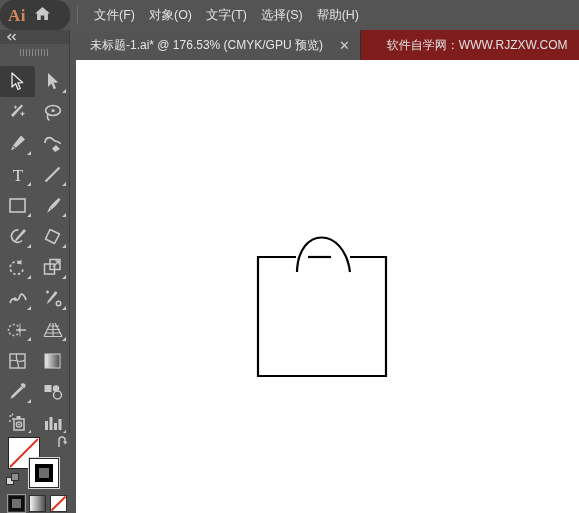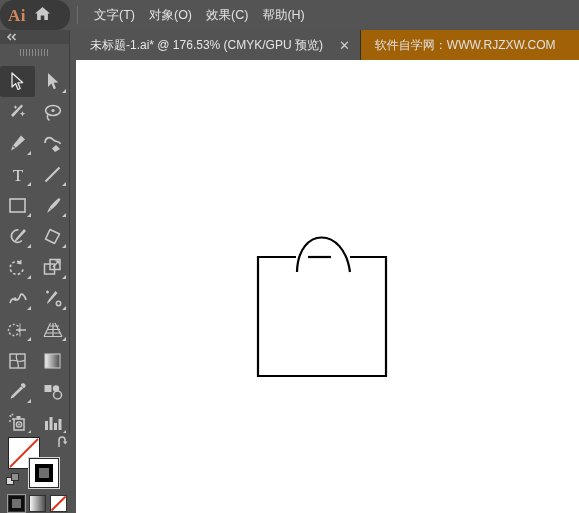--- a/index.html
+++ b/index.html
@@ -33,34 +33,34 @@
   }
   .menu-items { display: flex; align-items: center; height: 30px; }
   .menu-item {
     color: #e2e2e2; font-size: 12.5px; padding: 0 7px; line-height: 30px;
     white-space: nowrap; cursor: default;
   }
 
   
   .tabbar {
     position: absolute; left: 76px; top: 30px; width: 503px; height: 30px;
-    background: #a16207; display: flex; align-items: stretch;
+    background: #7f1d1d; display: flex; align-items: stretch;
   }
   .doc-tab {
     background: #535353; display: flex; align-items: center;
     padding: 0 8px 0 14px; gap: 14px; border-right: 1px solid #2f2f2f;
   }
   .doc-tab-title { color: #e6e6e6; font-size: 12px; white-space: nowrap; }
   .doc-tab-close {
     color: #cfcfcf; font-size: 13px; line-height: 1; cursor: pointer;
     padding: 0 2px;
   }
   .watermark {
     color: #e0e0e0; font-size: 12px; display: flex; align-items: center;
-    padding-left: 14px; white-space: nowrap;
+    padding-left: 26px; white-space: nowrap;
   }
 
   
   .toolpanel {
     position: absolute; left: 0; top: 30px; width: 70px; height: 483px;
     background: #535353; border-right: 1px solid #3f3f3f;
   }
   .tp-collapse {
     height: 14px; background: #484848; display: flex; align-items: center;
     padding-left: 6px; cursor: pointer;
@@ -147,23 +147,24 @@
     <div class="logo-zone">
       <span class="ai-logo">Ai</span>
       <span class="home-icon">
         <svg width="17" height="15" viewBox="0 0 17 15">
           <path d="M8.5 1 L16 7.4 L13.9 7.4 L13.9 14 L10.3 14 L10.3 9.4 L6.7 9.4 L6.7 14 L3.1 14 L3.1 7.4 L1 7.4 Z" fill="#c9c9c9"></path>
         </svg>
       </span>
     </div>
     <div class="menu-sep"></div>
     <div class="menu-items">
+      <div class="menu-item">文件(F)</div>
+      <div class="menu-item">对象(O)</div>
       <div class="menu-item">文字(T)</div>
-      <div class="menu-item">对象(O)</div>
-      <div class="menu-item">效果(C)</div>
+      <div class="menu-item">选择(S)</div>
       <div class="menu-item">帮助(H)</div>
     </div>
   </div>
 
   <div class="tabbar">
     <div class="doc-tab">
       <span class="doc-tab-title">未标题-1.ai* @ 176.53% (CMYK/GPU 预览)</span>
       <span class="doc-tab-close">✕</span>
     </div>
     <div class="watermark">软件自学网：WWW.RJZXW.COM</div>

